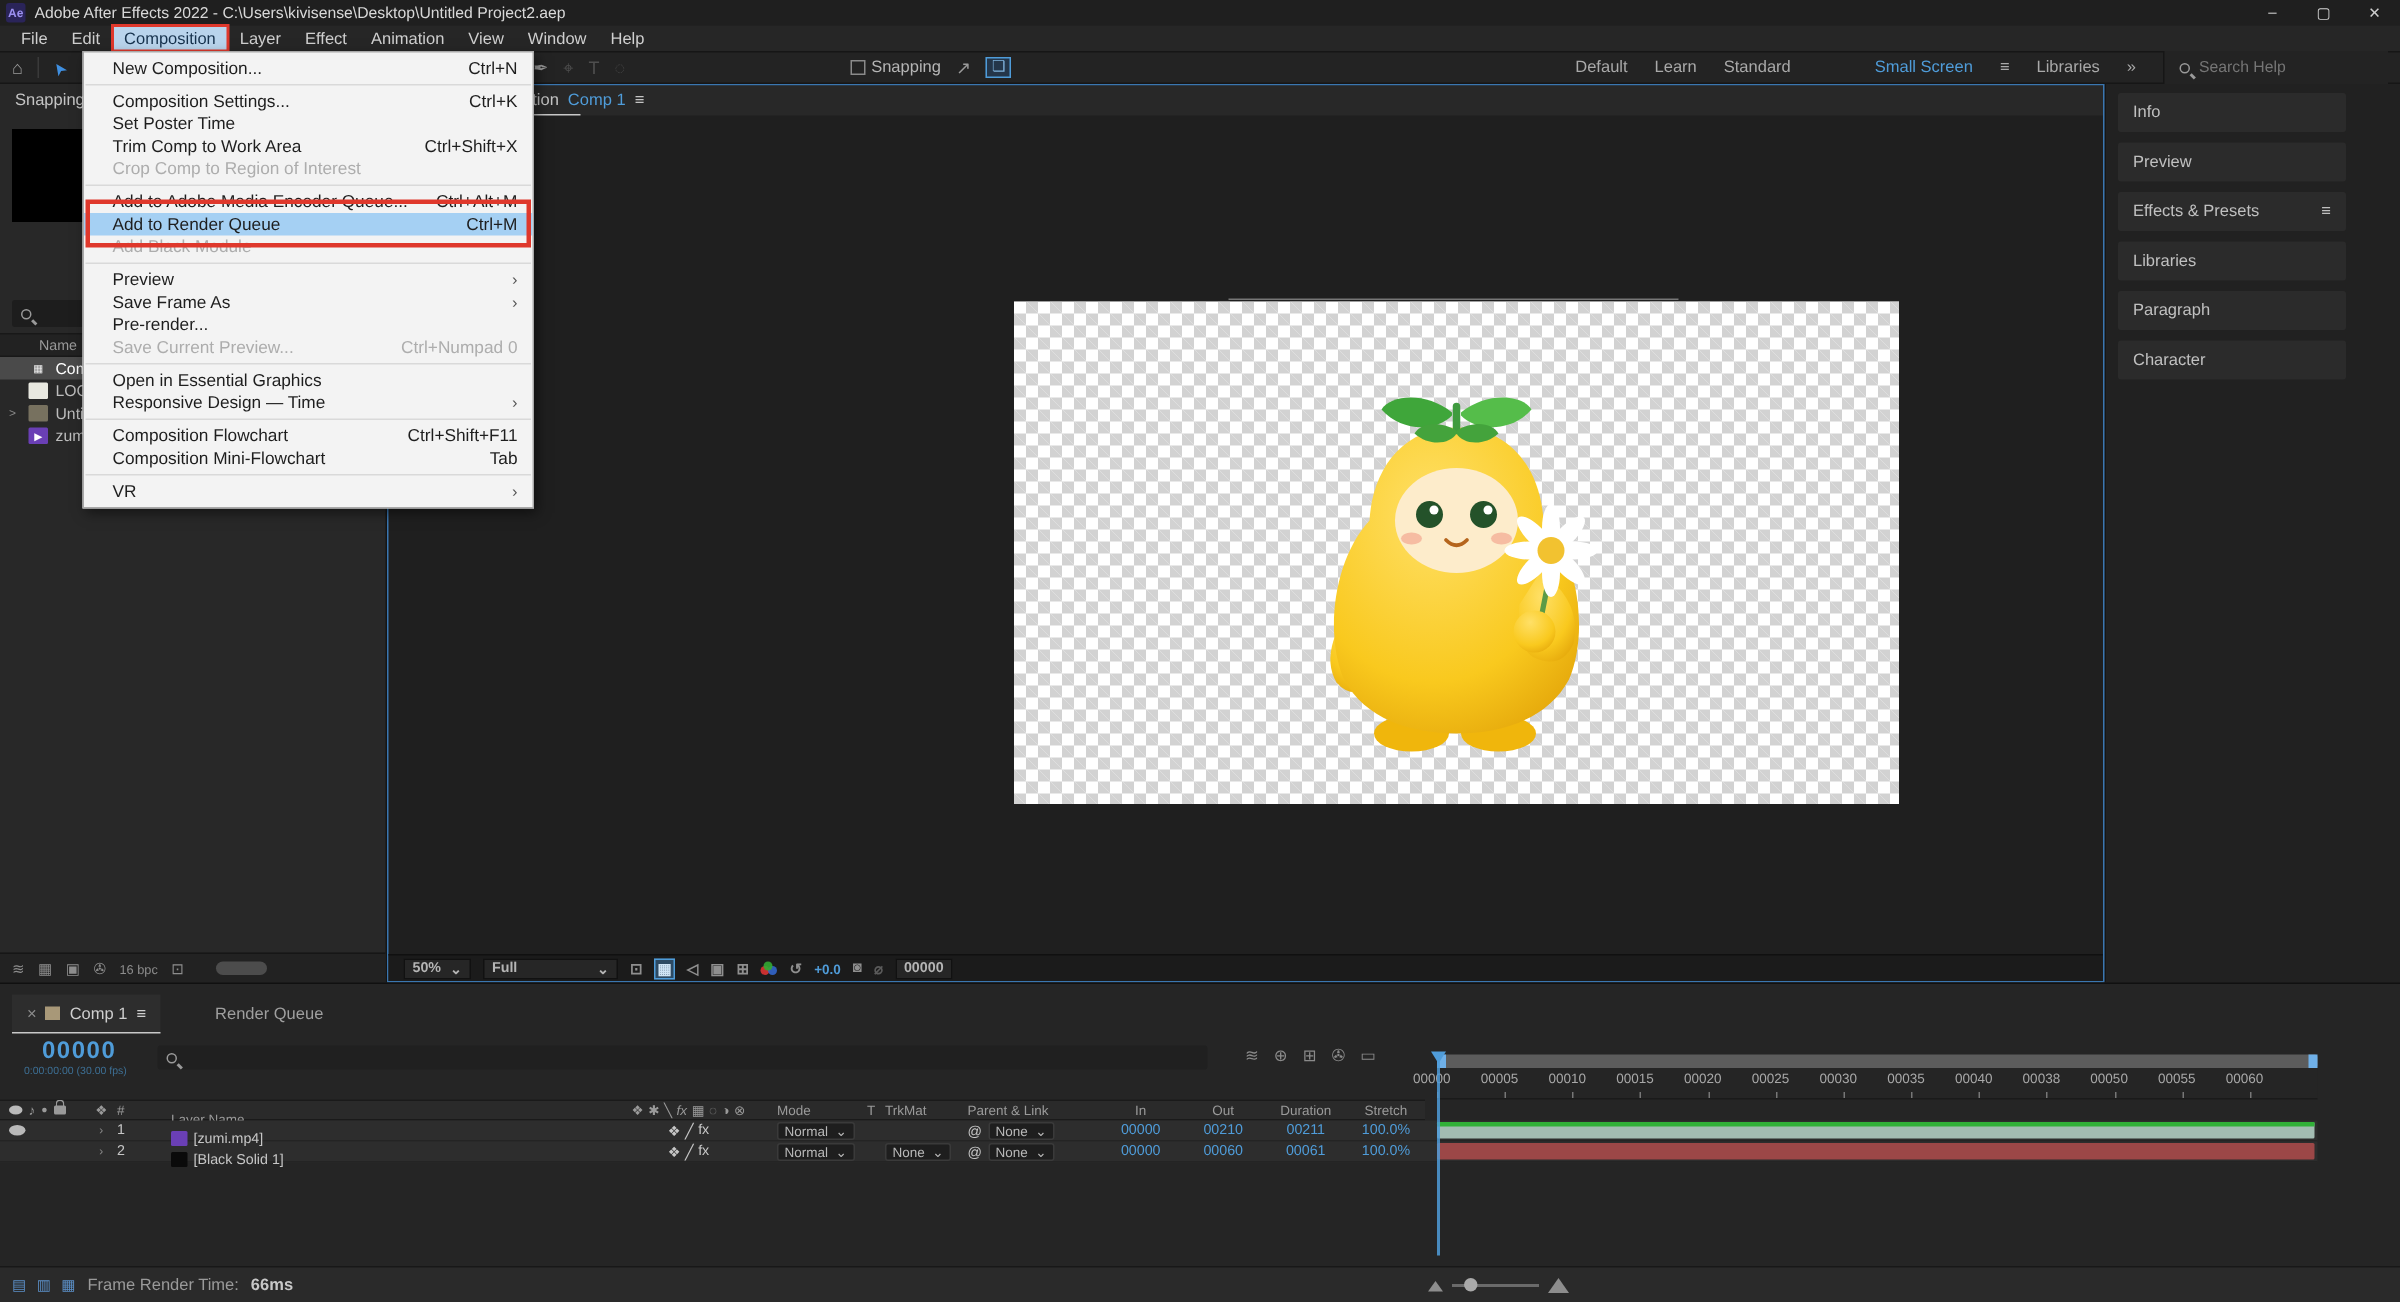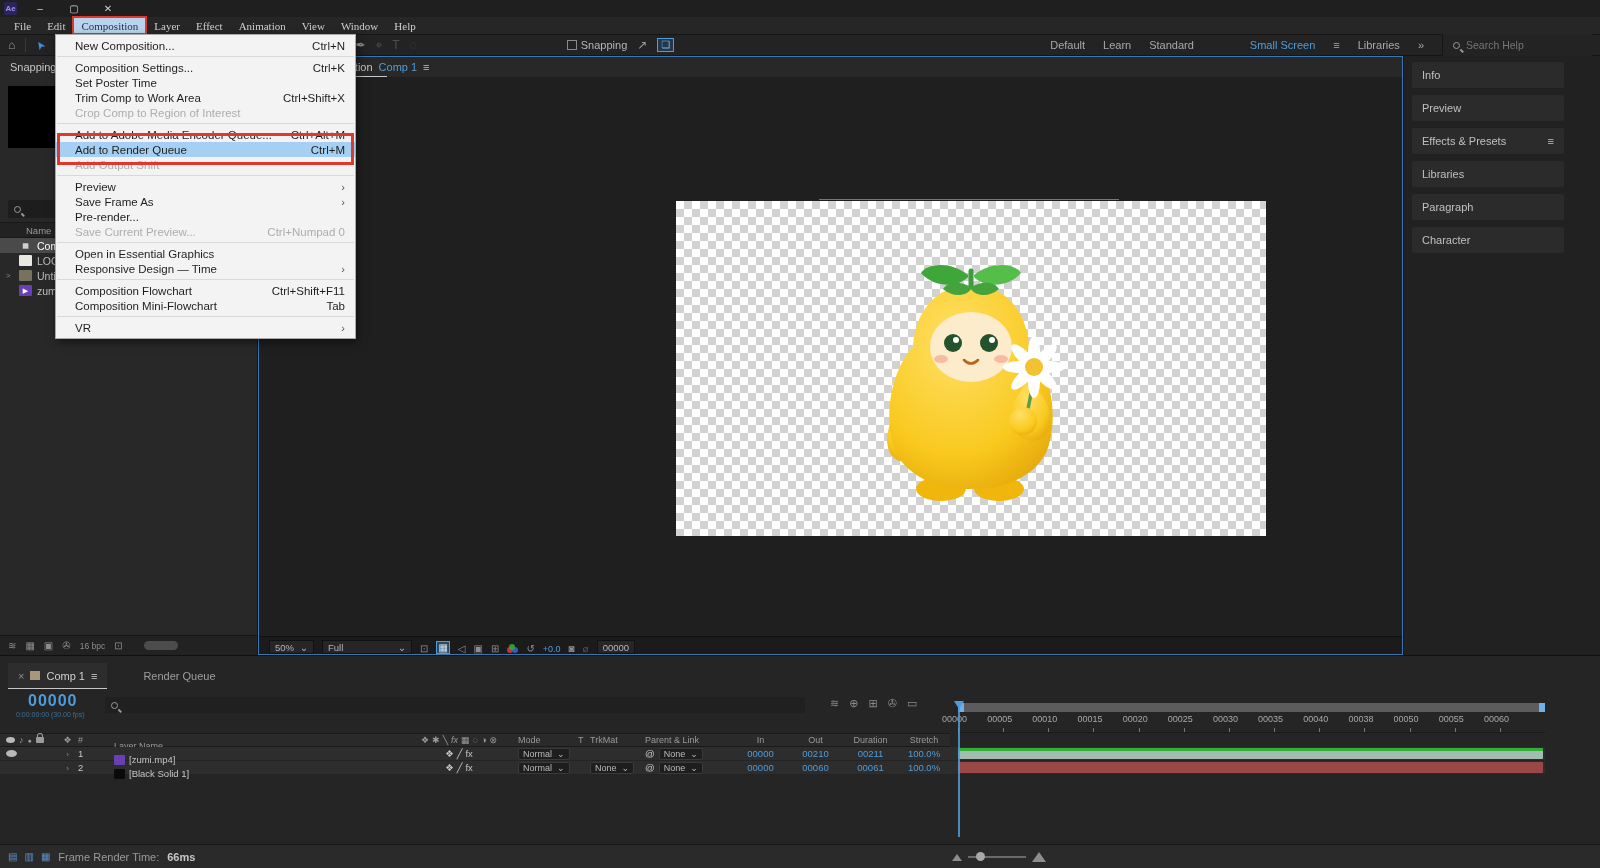--- a/index.html
+++ b/index.html
@@ -8,21 +8,21 @@
 
   
   .titlebar { height:17px; background:#1f1f1f; display:flex; align-items:center; padding-left:4px; color:#d8d8d8; font-size:10.5px; }
   .ae-logo { width:13px; height:13px; background:#2a2459; color:#9b8ff0; font-size:8px; font-weight:bold; display:flex; align-items:center; justify-content:center; border-radius:2px; margin-right:6px; }
   .titlebar .title { flex:1; white-space:nowrap; overflow:hidden; }
   .win-controls { display:flex; }
   .win-controls span { width:34px; text-align:center; font-size:10px; color:#cfcfcf; cursor:default; }
 
   
   .menubar { height:17px; background:#262626; display:flex; align-items:stretch; padding-left:6px; font-size:11px; position:relative; z-index:30; }
-  .menubar .menu-item { padding:1px 8px 0; display:flex; align-items:center; color:#cfcfcf;font-family:Liberation Serif, serif; }
+  .menubar .menu-item { padding:1px 8px 0; display:flex; align-items:center; color:#cfcfcf; }
   .menubar .menu-item.active { background:#b9d4ec; color:#16324d; outline:2px solid #df382c; outline-offset:-1px; }
 
   
   .toolbar { height:22px; background:#232323; border-top:1px solid #161616; border-bottom:1px solid #161616; display:flex; align-items:center; padding:0 8px; gap:10px; position:relative; z-index:5; }
   .tool { color:#9a9a9a; font-size:12px; line-height:1; }
   .tool.sel-arrow { color:#3f8fe0; transform:rotate(-125deg); font-size:11px; }
   .tool.disabled { color:#4e4e4e; }
   .tb-divider { width:1px; height:14px; background:#3a3a3a; }
   .snap-box { width:10px; height:10px; border:1px solid #8a8a8a; display:inline-block; margin-right:4px; }
   .snap-wrap { display:flex; align-items:center; color:#b5b5b5; margin-left:140px;}
@@ -60,21 +60,21 @@
   .viewer-tabs .active-underline { position:absolute; left:8px; top:19px; width:120px; height:1px; background:#c8c8c8; }
   .comp-chip { width:10px; height:9px; background:#a89878; display:inline-block; }
   .blue-text { color:#4f9cd9; }
   .checkerboard { position:absolute; left:417px; top:144px; width:590px; height:335px;
     background-color:#fff;
     background-image:
       linear-gradient(45deg,#d2d2d2 25%,transparent 25%,transparent 75%,#d2d2d2 75%),
       linear-gradient(45deg,#d2d2d2 25%,transparent 25%,transparent 75%,#d2d2d2 75%);
     background-size:16px 16px; background-position:0 0,8px 8px; }
   .comp-guide { position:absolute; left:560px; top:142px; width:300px; height:1px; border-top:1px solid #777; }
-  .viewer-bottom { position:absolute; left:0; right:0; bottom:0; height:18px; background:#1b1b1b; border-top:1px solid #101010; display:flex; align-items:flex-end; gap:8px; padding-left:10px; font-size:9.5px; color:#b5b5b5; }
+  .viewer-bottom { position:absolute; left:0; right:0; bottom:0; height:18px; background:#1b1b1b; border-top:1px solid #101010; display:flex; align-items:center; gap:8px; padding-left:10px; font-size:9.5px; color:#b5b5b5;font-weight:bold; }
   .vb-box { background:#262626; border:1px solid #111; padding:0 5px; height:14px; display:flex; align-items:center; gap:6px; }
   .vb-ic { color:#8f8f8f; font-size:10px; }
   .vb-ic.on { color:#cfe4f5; background:#2d4a63; border:1px solid #4f9cd9; padding:0 1px; }
   .rgb-dots { position:relative; width:11px; height:10px; }
   .rgb-dots i { position:absolute; width:6px; height:6px; border-radius:50%; opacity:.9; }
 
   
   .right-sidebar { width:197px; background:#212121; border-left:1px solid #151515; padding:6px 36px 0 8px; display:flex; flex-direction:column; gap:7px; }
   .side-panel { height:26px; background:#2b2b2b; border-radius:2px; display:flex; align-items:center; justify-content:space-between; padding:0 10px; color:#c0c0c0; font-size:11px; }
 
@@ -150,20 +150,21 @@
   .icon-lock { position:relative; width:8px; height:6px; background:#9a9a9a; border-radius:1px; margin-top:3px; display:inline-block; }
   .icon-lock::before { content:""; position:absolute; top:-4px; left:1px; width:4px; height:4px; border:1.5px solid #9a9a9a; border-bottom:none; border-radius:3px 3px 0 0; }
 
   .status-green { font-weight:bold; }
 </style>
 </head>
 <body>
 
 <div class="titlebar">
   <span class="ae-logo">Ae</span>
+  <span class="title">Adobe After Effects 2022 - C:\Users\kivisense\Desktop\Untitled Project2.aep</span>
   <div class="win-controls">
     <span>–</span>
     <span>▢</span>
     <span>✕</span>
   </div>
 </div>
 
 <div class="menubar">
     <div class="menu-item">File</div>
     <div class="menu-item">Edit</div>
@@ -592,21 +593,21 @@
     <div class="dmenu-item">
       <span class="lbl">Add to Adobe Media Encoder Queue...</span>
       <span class="sc">Ctrl+Alt+M</span>
     </div>
     <div class="dmenu-item highlighted">
       <span class="lbl">Add to Render Queue</span>
       <span class="sc">Ctrl+M</span>
       <span class="red-annot"></span>
     </div>
     <div class="dmenu-item disabled">
-      <span class="lbl">Add Output Shift</span>
+      <span class="lbl">Add Black Module</span>
     </div>
     <div class="dmenu-sep"></div>
     <div class="dmenu-item">
       <span class="lbl">Preview</span>
       <span class="sub-arrow">›</span>
     </div>
     <div class="dmenu-item">
       <span class="lbl">Save Frame As</span>
       <span class="sub-arrow">›</span>
     </div>

